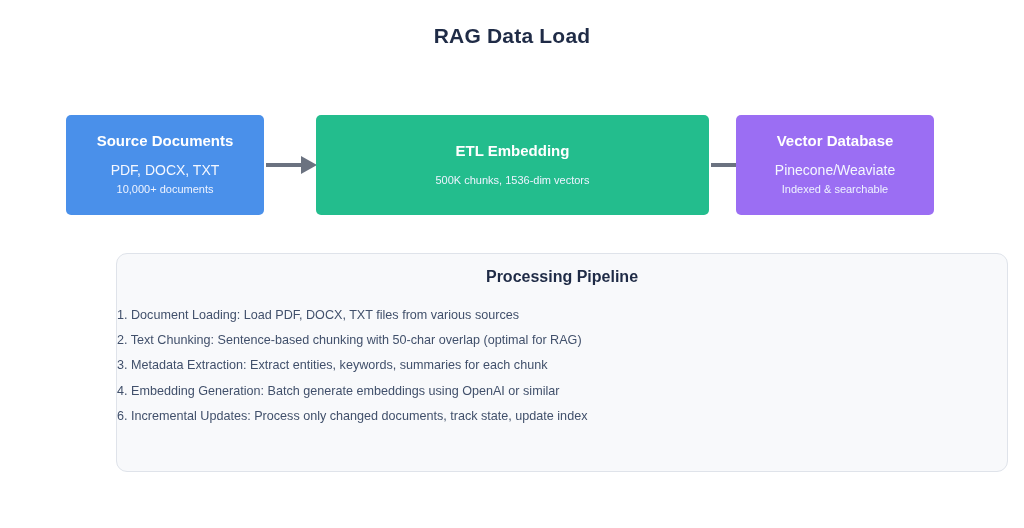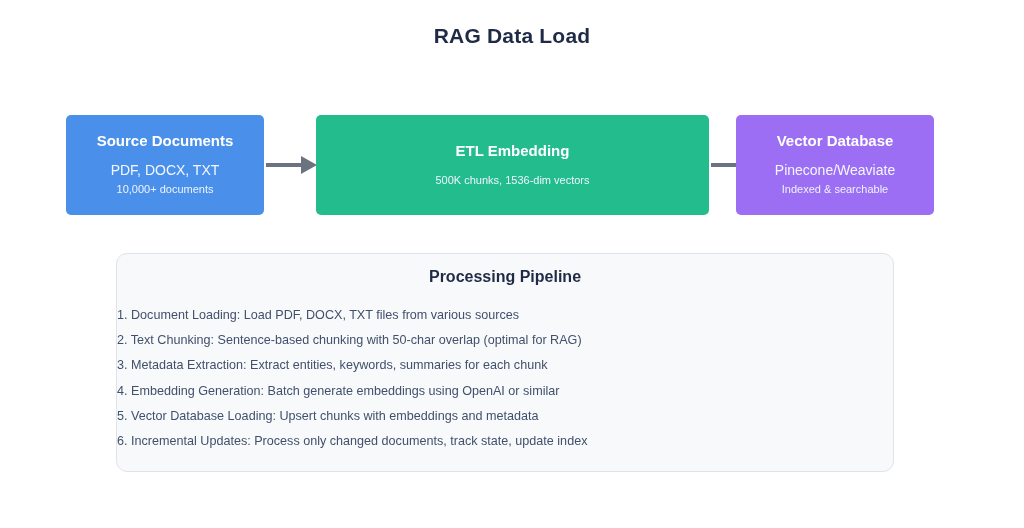--- a/index.html
+++ b/index.html
@@ -96,21 +96,21 @@
   #arrow-source-etl { left: 266px; }
   #arrow-source-etl .arrow-line { width: 36px; }
   #arrow-etl-vector { left: 711px; }
   #arrow-etl-vector .arrow-line { width: 36px; }
 
   
   #pipeline-panel {
     position: absolute;
     left: 116px;
     top: 253px;
-    width: 778px;
+    width: 892px;
     height: 219px;
     box-sizing: border-box;
     background: #f8f9fb;
     border: 1px solid #dfe3ea;
     border-radius: 11px;
     padding-top: 14px;
   }
   #pipeline-title {
     text-align: center;
     font-size: 16px;
@@ -166,16 +166,15 @@
 
 </div>
 
 <div id="pipeline-panel" style="background: rgb(248, 249, 251); border-color: rgb(223, 227, 234);">
   <div id="pipeline-title">Processing Pipeline</div>
   <ul class="pipeline-steps" id="pipeline-steps">
       <li class="pipeline-step">1. Document Loading: Load PDF, DOCX, TXT files from various sources</li>
       <li class="pipeline-step">2. Text Chunking: Sentence-based chunking with 50-char overlap (optimal for RAG)</li>
       <li class="pipeline-step">3. Metadata Extraction: Extract entities, keywords, summaries for each chunk</li>
       <li class="pipeline-step">4. Embedding Generation: Batch generate embeddings using OpenAI or similar</li>
-      <li class="pipeline-step">5. Vector Database Loading: Upsert chunks with embeddings and metadata</li>
       <li class="pipeline-step">6. Incremental Updates: Process only changed documents, track state, update index</li>
     </ul>
 </div>
 
 </body></html>

